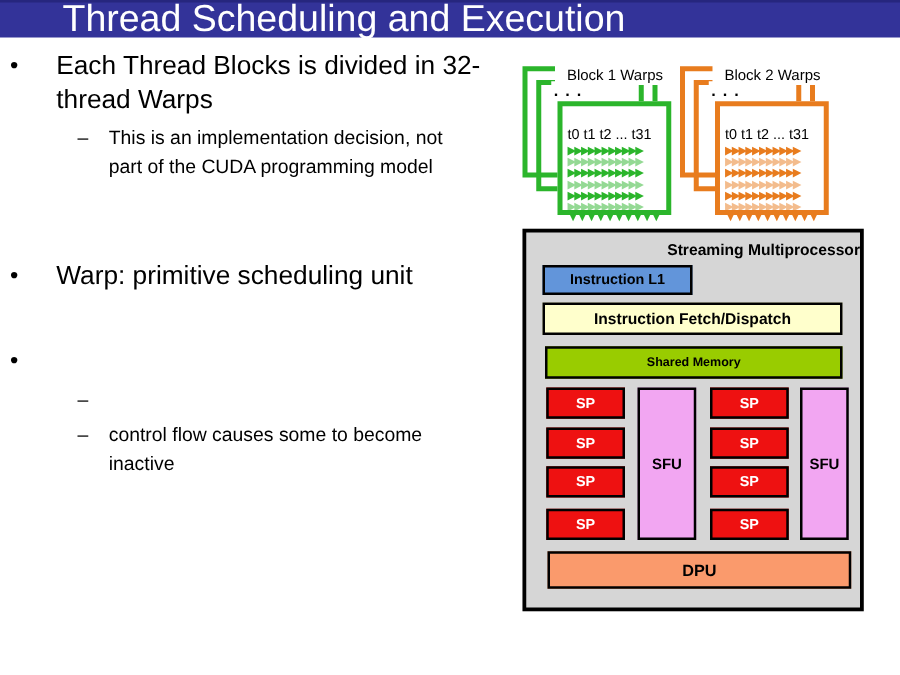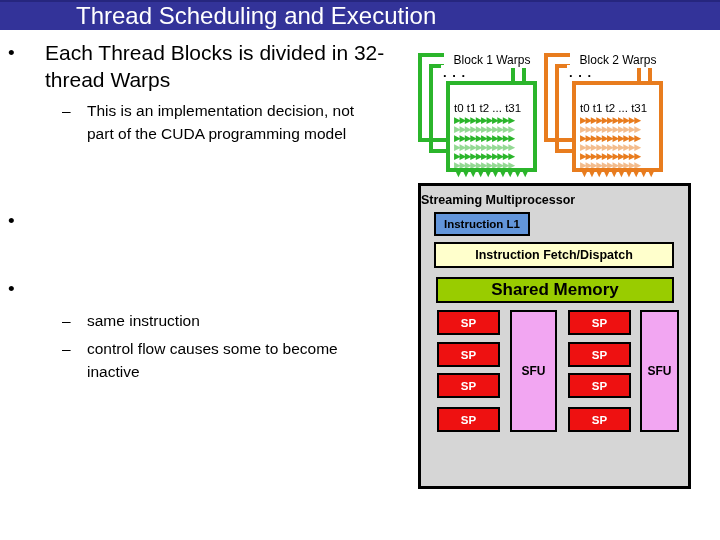--- a/index.html
+++ b/index.html
@@ -7,21 +7,21 @@
     width:720px; height:540px; position:relative; overflow:hidden;
     background:#ffffff; font-family:"Liberation Sans", sans-serif; color:#000;
   }
 
   
   .title-bar {
     position:absolute; left:0; top:0; width:720px; height:30px;
     background:var(--title-bar-bg,#333399);
     border-top:2px solid var(--title-bar-edge,#26267e);
     box-sizing:border-box;
-    color:#fff; font-size:24px; line-height:27px; padding-left:76px;
+    color:#fff; font-size:30px; line-height:27px; padding-left:50px;
     white-space:nowrap;
   }
 
   
   .li { position:absolute; display:flex; align-items:flex-start; }
   .li .mk { flex:0 0 auto; }
   .lvl1 { font-size:21px; line-height:27px; }
   .lvl1 .mk { width:37px; font-size:19px; }
   .lvl2 { font-size:15.5px; line-height:23px; }
   .lvl2 .mk { width:25px; }
@@ -51,32 +51,32 @@
   .arrows { padding-left:4px; color:var(--wc); }
   .arow { font-size:9px; line-height:9px; letter-spacing:-1.5px; white-space:nowrap; }
   .arow.light { opacity:0.5; }
 
   
   .sm {
     position:absolute; left:418px; top:183px; width:273px; height:306px;
     background:var(--sm-bg,#d6d6d6); border:3px solid #000; box-sizing:border-box;
   }
   .sm-title {
-    position:absolute; left:0; top:7px; width:100%; text-align:left;
+    position:absolute; left:0; top:7px; width:100%; text-align:right;
     font-weight:bold; font-size:12.5px; white-space:nowrap;
   }
   .box {
     position:absolute; border:2px solid #000; box-sizing:border-box;
     display:flex; align-items:center; justify-content:center;
     font-weight:bold; white-space:nowrap;
   }
-  .il1 { left:13px;  top:26px; width:96px; height:24px; background:var(--l1-blue,#6295da); font-size:11.5px; }
+  .il1 { left:13px;  top:26px; width:120px; height:24px; background:var(--l1-blue,#6295da); font-size:11.5px; }
   .dl1 { left:143px; top:26px; width:110px; height:24px; background:var(--l1-blue,#6295da); font-size:11.5px; }
   .ifd { left:13px;  top:56px; width:240px; height:26px; background:var(--fetch-yellow,#ffffcc); font-size:12.5px; }
-  .shm { left:15px;  top:91px; width:238px; height:26px; background:var(--shared-green,#99cc00); font-size:17px; }
+  .shm { left:15px;  top:91px; width:238px; height:26px; background:var(--shared-green,#99cc00); font-size:10px; }
   .sp  { width:63px; height:25px; background:var(--sp-red,#ee1111); color:#fff; font-size:11.5px; }
   .sp.c1 { left:16px; }  .sp.c2 { left:147px; }
   .sp.r1 { top:124px; } .sp.r2 { top:156px; } .sp.r3 { top:187px; } .sp.r4 { top:221px; }
   .sfu { top:124px; height:122px; background:var(--sfu-pink,#f2a6f2); font-size:12px; }
   .sfu.f1 { left:89px;  width:47px; }
   .sfu.f2 { left:219px; width:39px; }
   .dpu { left:17px; top:255px; width:243px; height:30px; background:var(--dpu-salmon,#fa9a6c); font-size:13px; }
 </style>
 </head>
 <body style="--title-bar-bg: #333399; --title-bar-edge: #26267E; --block1-green: #2BB52B; --block2-orange: #E87C1E; --sm-bg: #D6D6D6; --l1-blue: #6295DA; --fetch-yellow: #FFFFCC; --shared-green: #99CC00; --sp-red: #EE1111; --sfu-pink: #F2A6F2; --dpu-salmon: #FA9A6C;">
@@ -88,27 +88,27 @@
 <div class="li lvl1" id="b1">
   <span class="mk">•</span>
   <span>Each Thread Blocks is divided in 32-thread Warps</span>
 </div>
 <div class="li lvl2" id="b1s">
   <span class="mk">–</span>
   <span>This is an implementation decision, not part of the CUDA programming model</span>
 </div>
 <div class="li lvl1" id="b2">
   <span class="mk">•</span>
+  <span>Warp: primitive scheduling unit</span>
 </div>
 <div class="li lvl1" id="b3">
   <span class="mk">•</span>
 </div>
 <div class="li lvl2" id="b3s1">
   <span class="mk">–</span>
-  <span>same instruction</span>
 </div>
 <div class="li lvl2" id="b3s2">
   <span class="mk">–</span>
   <span>control flow causes some to become inactive</span>
 </div>
 
 <div class="warp" id="warp1">
   <div class="card back"></div>
   <div class="card mid"></div>
   <div class="wlabel">Block 1 Warps</div>
@@ -159,13 +159,14 @@
 
   <div class="box sfu f1">SFU</div>
 
   <div class="box sp c2 r1">SP</div>
   <div class="box sp c2 r2">SP</div>
   <div class="box sp c2 r3">SP</div>
   <div class="box sp c2 r4">SP</div>
 
   <div class="box sfu f2">SFU</div>
 
+  <div class="box dpu">DPU</div>
 </div>
 
 </body></html>

